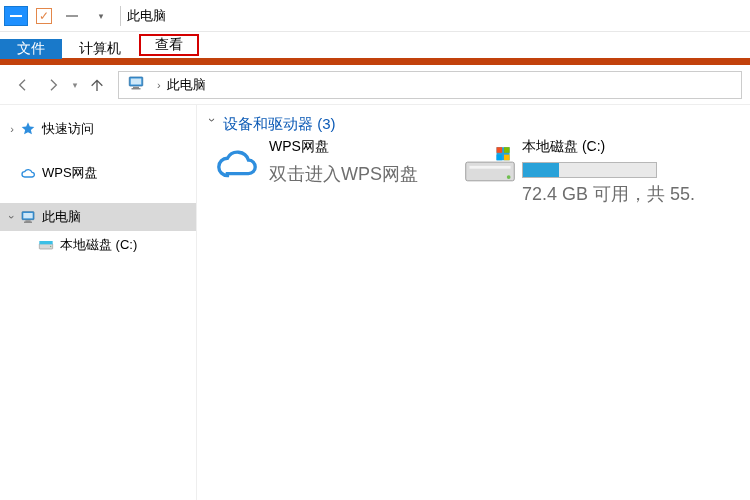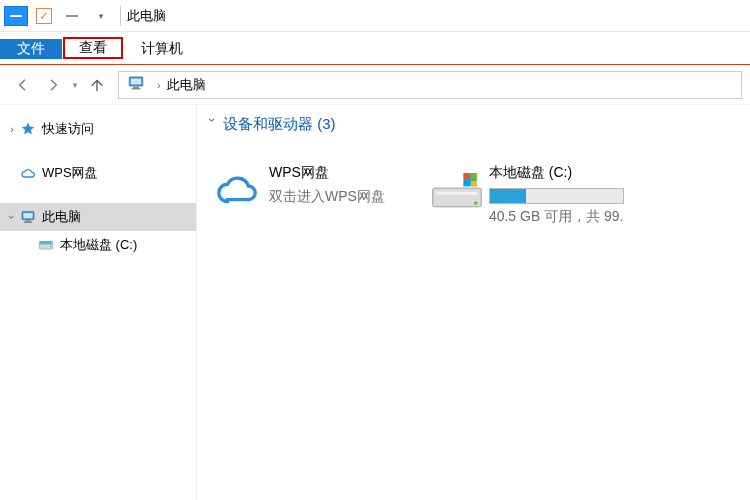--- a/index.html
+++ b/index.html
@@ -10,21 +10,21 @@
   .titlebar .sys-icon { width: 24px; height: 20px; background:#1e90ff; margin-right:2px; display:flex; align-items:center; justify-content:center; border:1px solid #1478d3;}
   .titlebar .sys-icon .bar{width:12px;height:2px;background:#fff;}
   .qat-btn { width: 26px; height: 22px; display:flex; align-items:center; justify-content:center; border:1px solid transparent; margin:0 1px;}
   .qat-check{border:1px solid #e3874a;width:16px;height:16px;display:flex;align-items:center;justify-content:center;color:#e3874a;font-size:12px;}
   .qat-dash{width:12px;height:2px;background:#999;}
   .qat-dd{font-size:9px;color:#666;margin-left:2px;}
   .title-sep{width:1px;height:20px;background:#ccc;margin:0 6px;}
   .title-text{font-size:13px;}
 
   
-  .tabstrip{height:33px;display:flex;align-items:center;background:#fff;border-bottom:1px solid #c2410c;}
+  .tabstrip{height:33px;display:flex;align-items:flex-end;background:#fff;border-bottom:7px solid #c2410c;}
   .tab{padding:0 16px;display:flex;align-items:center;font-size:14px;cursor:default;border:1px solid transparent;margin-bottom:-1px;}
   .tab.file{background:#1979ca;color:#fff;}
   .tab.highlighted{border:2px solid #d40000;margin:2px 1px;padding:0 14px;}
 
   
   .navbar{height:40px;display:flex;align-items:center;padding:4px 8px;background:#fff;border-bottom:1px solid #eee;}
   .nav-btn{width:30px;height:30px;display:flex;align-items:center;justify-content:center;color:#888;}
   .nav-btn svg{width:16px;height:16px;}
   .nav-dd{width:14px;color:#888;font-size:9px;text-align:center;}
   .crumb{flex:1;height:28px;border:1px solid #ccc;background:#fff;display:flex;align-items:center;padding:0 2px;margin-left:6px;}
@@ -40,30 +40,30 @@
   .tree-item.lvl2{padding-left:24px;}
   .tree-item.selected{background:#d9d9d9;}
   .tree-exp{width:12px;color:#666;font-size:11px;text-align:center;}
   .tree-exp.hidden{visibility:hidden;}
   .tree-icon{width:20px;display:flex;justify-content:center;align-items:center;}
   .tree-label{margin-left:4px;}
   .tree-gap{height:16px;}
 
   
   .main{flex:1;padding:10px 4px 0 8px;}
-  .section-h{display:flex;align-items:center;color:#0d5bb6;margin-bottom:28px;}
+  .section-h{display:flex;align-items:center;color:#0d5bb6;margin-bottom:2px;}
   .section-h .car{width:14px;color:#5a5a5a;font-size:12px;transform:rotate(90deg);display:inline-block;margin-right:4px;}
   .section-h .txt{font-size:15px;}
 
   .items{display:flex;gap:40px;}
   .item{display:flex;align-items:flex-start;max-width:280px;}
   .item .big-icon{width:64px;height:56px;display:flex;align-items:center;justify-content:center;flex-shrink:0;}
   .item .meta{padding-top:2px;}
   .item .title{font-size:14px;margin-bottom:6px;}
-  .item .sub{color:#6e6e6e;font-size:14px;}
+  .item .sub{color:#6e6e6e;font-size:18px;}
   .drive .bar{width:135px;height:16px;border:1px solid #b7b7b7;background:#e9e9e9;position:relative;margin-bottom:4px;}
   .drive .bar .fill{position:absolute;left:0;top:0;bottom:0;background:#29a2d9;}
 
   
   .i-star svg,.i-cloud-s svg,.i-pc svg,.i-drive-s svg,.i-net svg{width:16px;height:16px;}
   .i-pc-crumb svg{width:18px;height:18px;}
   .i-cloud-l svg{width:46px;height:46px;}
   .i-drive-l svg{width:56px;height:46px;}
 </style>
 </head>
@@ -81,22 +81,22 @@
   </div>
   <div class="qat-btn">
     <span class="qat-dd">▾</span>
   </div>
   <div class="title-sep"></div>
   <div class="title-text">此电脑</div>
 </div>
 
 <div class="tabstrip">
   <div class="tab file">文件</div>
+  <div class="tab">计算机</div>
   <div class="tab highlighted">查看</div>
-  <div class="tab">计算机</div>
 </div>
 
 <div class="navbar">
   <div class="nav-btn">
     <svg viewBox="0 0 24 24">
         <path fill="none" stroke="#7a7a7a" stroke-width="2" d="M15 4l-8 8 8 8"></path>
       </svg>
   </div>
   <div class="nav-btn">
     <svg viewBox="0 0 24 24">
@@ -209,19 +209,19 @@
             <rect x="45" y="6" width="6" height="6" fill="#7fba00"></rect>
             <rect x="37" y="14" width="6" height="6" fill="#00a4ef"></rect>
             <rect x="45" y="14" width="6" height="6" fill="#ffb900"></rect>
           </svg>
         </div>
         <div class="meta">
           <div class="title">本地磁盘 (C:)</div>
           <div class="bar">
             <div class="fill" style="width:27%"></div>
           </div>
-          <div class="sub">40.5 GB 可用，共 99.</div>
+          <div class="sub">72.4 GB 可用，共 55.</div>
         </div>
       </div>
 
     </div>
   </div>
 </div>
 
 </body></html>

